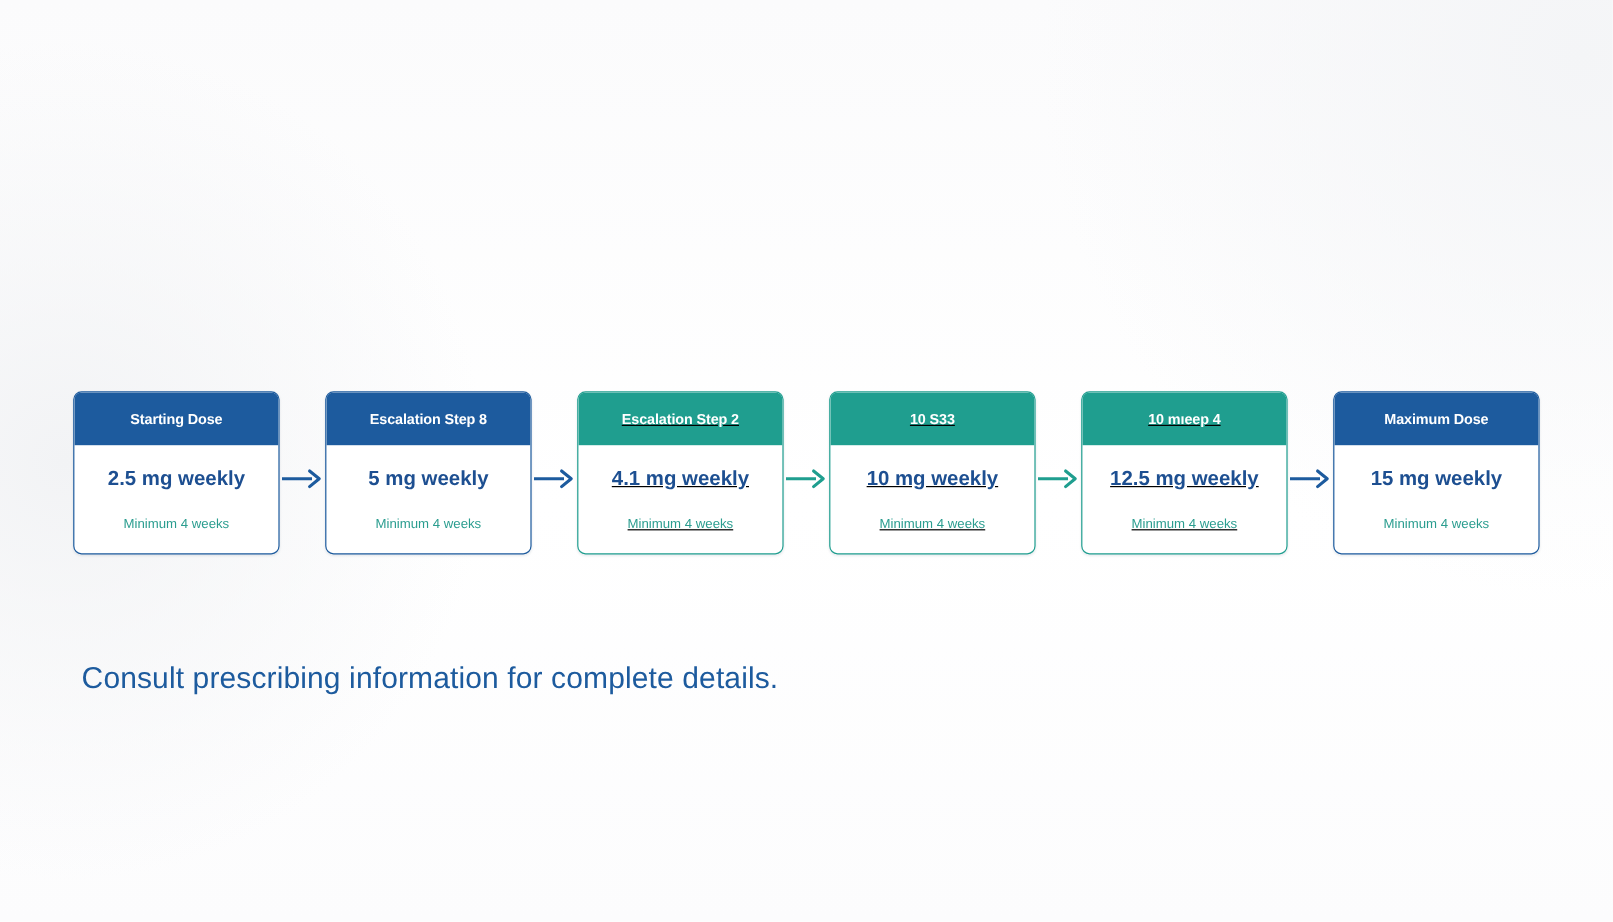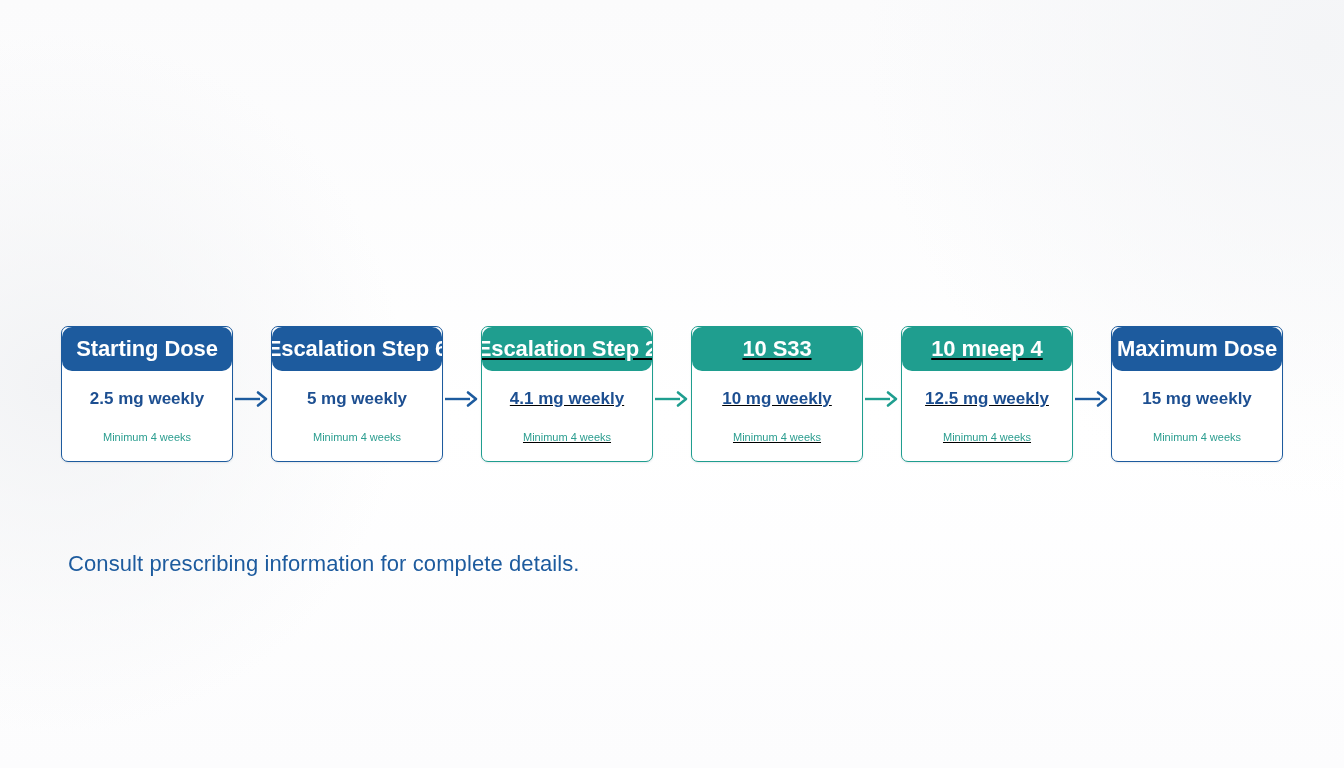--- a/index.html
+++ b/index.html
@@ -73,29 +73,28 @@
   }
   .card.teal {
     border-color: #1f9e8f;
     text-decoration: underline;
   }
 
   .card-header {
     height: 44px;
     background: #1d5b9e;
     color: #ffffff;
-    font-size: 22px;
+    font-size: 12px;
     font-weight: bold;
     display: flex;
     align-items: center;
     justify-content: center;
     text-align: left;
     letter-spacing: -0.1px;
     white-space: nowrap;
-    border-radius: 10px;
   }
   .card.teal .card-header {
     background: #1f9e8f;
   }
 
   .card-body {
     height: 90px;
     display: flex;
     flex-direction: column;
     align-items: center;
@@ -130,21 +129,21 @@
   }
   .arrow svg {
     display: block;
   }
 
   
   .footer-note {
     position: absolute;
     left: 68px;
     top: 551px;
-    font-size: 22px;
+    font-size: 25px;
     color: #1d5b9e;
     letter-spacing: 0.1px;
     white-space: nowrap;
   }
 </style>
 </head>
 <body>
 
 <div class="bg-wash"></div>
 
@@ -164,21 +163,21 @@
     <div class="arrow">
       <span>
         <svg width="34" height="18" viewBox="0 0 34 18" aria-hidden="true">
           <line x1="0" y1="9" x2="25" y2="9" stroke="#1d5b9e" stroke-width="2.4"></line>
           <polyline points="23,2.5 31,9 23,15.5" fill="none" stroke="#1d5b9e" stroke-width="2.6" stroke-linecap="round" stroke-linejoin="round"></polyline>
         </svg>
       </span>
     </div>
 
     <div class="card">
-      <div class="card-header">Escalation Step 6</div>
+      <div class="card-header">Escalation Step 8</div>
       <div class="card-body">
         <div class="card-dose">5 mg weekly</div>
         <div class="card-note">Minimum 4 weeks</div>
       </div>
     </div>
 
     <div class="arrow">
       <span>
         <svg width="34" height="18" viewBox="0 0 34 18" aria-hidden="true">
           <line x1="0" y1="9" x2="25" y2="9" stroke="#1d5b9e" stroke-width="2.4"></line>

